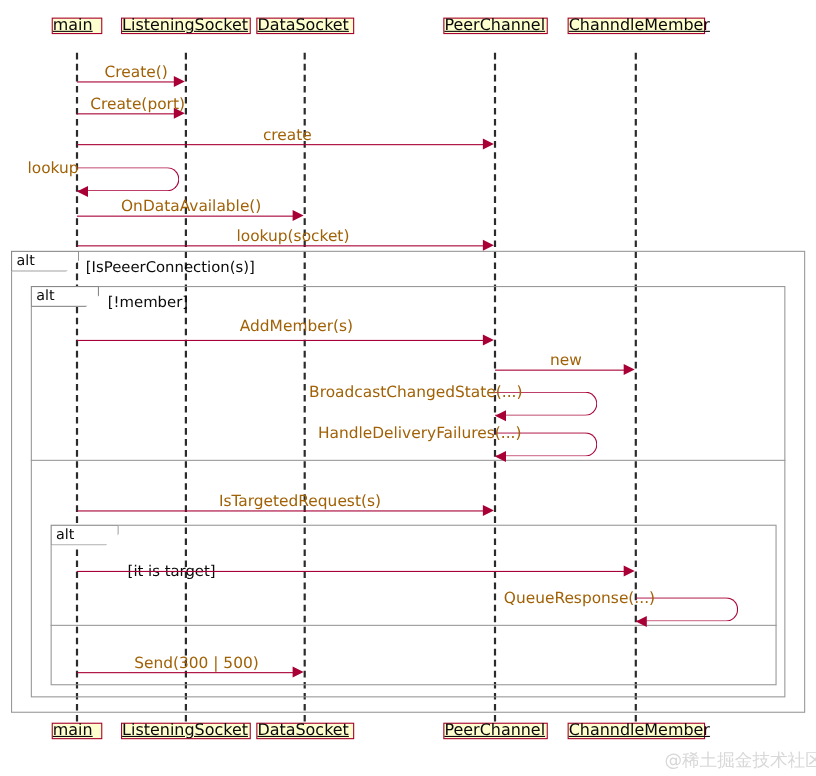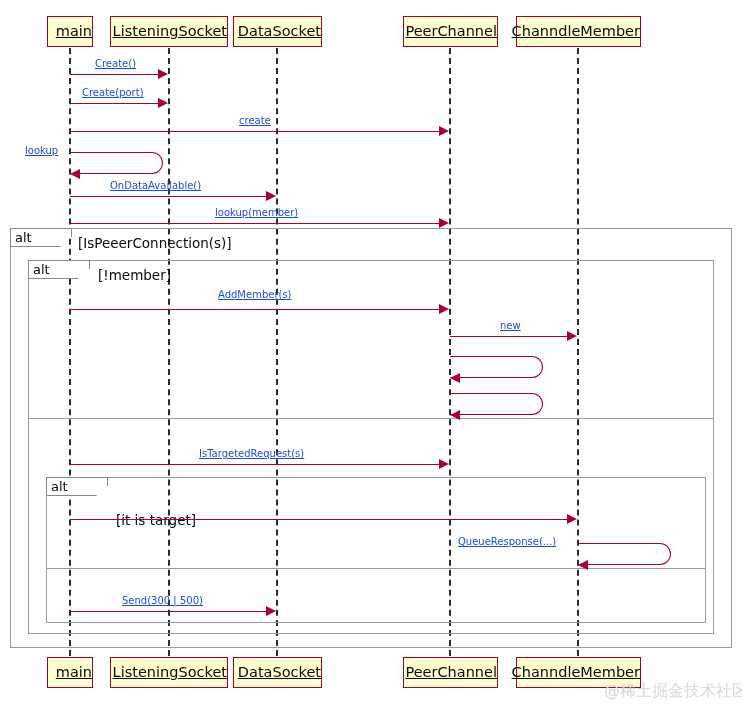--- a/index.html
+++ b/index.html
@@ -20,24 +20,24 @@
   .lifeline {
     position: absolute;
     width: 0;
     border-left: 2px dashed #2b2b2b;
   }
   .participant {
     position: absolute;
     box-sizing: border-box;
     background: #FEFECE;
     border: 1.5px solid #A80036;
-    height: 31px;
+    height: 15px;
     display: flex;
     align-items: center;
-    justify-content: flex-end;
+    justify-content: flex-start;
     font-size: 14.5px;
     color: #0a0a0a;
     white-space: nowrap;
   }
   .participant span {
     text-decoration: underline;
     line-height: 1;
   }
   .msg-line {
     position: absolute;
@@ -52,25 +52,24 @@
     border-bottom: 5px solid transparent;
   }
   .arrowhead.right {
     border-left: 10px solid #A80036;
   }
   .arrowhead.left {
     border-right: 10px solid #A80036;
   }
   .msg-label {
     position: absolute;
-    font-size: 10px;
-    color: #1d4ed8;
-    white-space: nowrap;
-    line-height: 1;
-    text-decoration: underline;
+    font-size: 14px;
+    color: #a16207;
+    white-space: nowrap;
+    line-height: 1;
   }
   .selfloop {
     position: absolute;
     box-sizing: border-box;
     border: 1.4px solid #A80036;
     border-left: none;
     border-top-right-radius: 14px;
     border-bottom-right-radius: 14px;
   }
   .frame {
@@ -160,35 +159,37 @@
   <div class="selfloop" style="left:70px; top:152px; width:93px; height:22px;"></div>
   <div class="arrowhead left" style="left:70px; top:169px;"></div>
   <div class="msg-label" style="left:25px; top:146px;">lookup</div>
 
   <div class="msg-line" style="left:70px; top:196px; width:197px;"></div>
   <div class="arrowhead right" style="left:266px; top:191px;"></div>
   <div class="msg-label" style="left:110px; top:181px;">OnDataAvailable()</div>
 
   <div class="msg-line" style="left:70px; top:223px; width:370px;"></div>
   <div class="arrowhead right" style="left:439px; top:218px;"></div>
-  <div class="msg-label" style="left:215px; top:208px;">lookup(member)</div>
+  <div class="msg-label" style="left:215px; top:208px;">lookup(socket)</div>
 
   <div class="msg-line" style="left:70px; top:309px; width:370px;"></div>
   <div class="arrowhead right" style="left:439px; top:304px;"></div>
   <div class="msg-label" style="left:218px; top:290px;">AddMember(s)</div>
 
   <div class="msg-line" style="left:450px; top:336px; width:118px;"></div>
   <div class="arrowhead right" style="left:567px; top:331px;"></div>
   <div class="msg-label" style="left:500px; top:321px;">new</div>
 
   <div class="selfloop" style="left:450px; top:356px; width:93px; height:22px;"></div>
   <div class="arrowhead left" style="left:450px; top:373px;"></div>
+  <div class="msg-label" style="left:281px; top:350px;">BroadcastChangedState(...)</div>
 
   <div class="selfloop" style="left:450px; top:393px; width:93px; height:22px;"></div>
   <div class="arrowhead left" style="left:450px; top:410px;"></div>
+  <div class="msg-label" style="left:289px; top:387px;">HandleDeliveryFailures(...)</div>
 
   <div class="msg-line" style="left:70px; top:464px; width:370px;"></div>
   <div class="arrowhead right" style="left:439px; top:459px;"></div>
   <div class="msg-label" style="left:199px; top:449px;">IsTargetedRequest(s)</div>
 
   <div class="msg-line" style="left:70px; top:519px; width:498px;"></div>
   <div class="arrowhead right" style="left:567px; top:514px;"></div>
 
   <div class="selfloop" style="left:578px; top:543px; width:93px; height:22px;"></div>
   <div class="arrowhead left" style="left:578px; top:560px;"></div>

